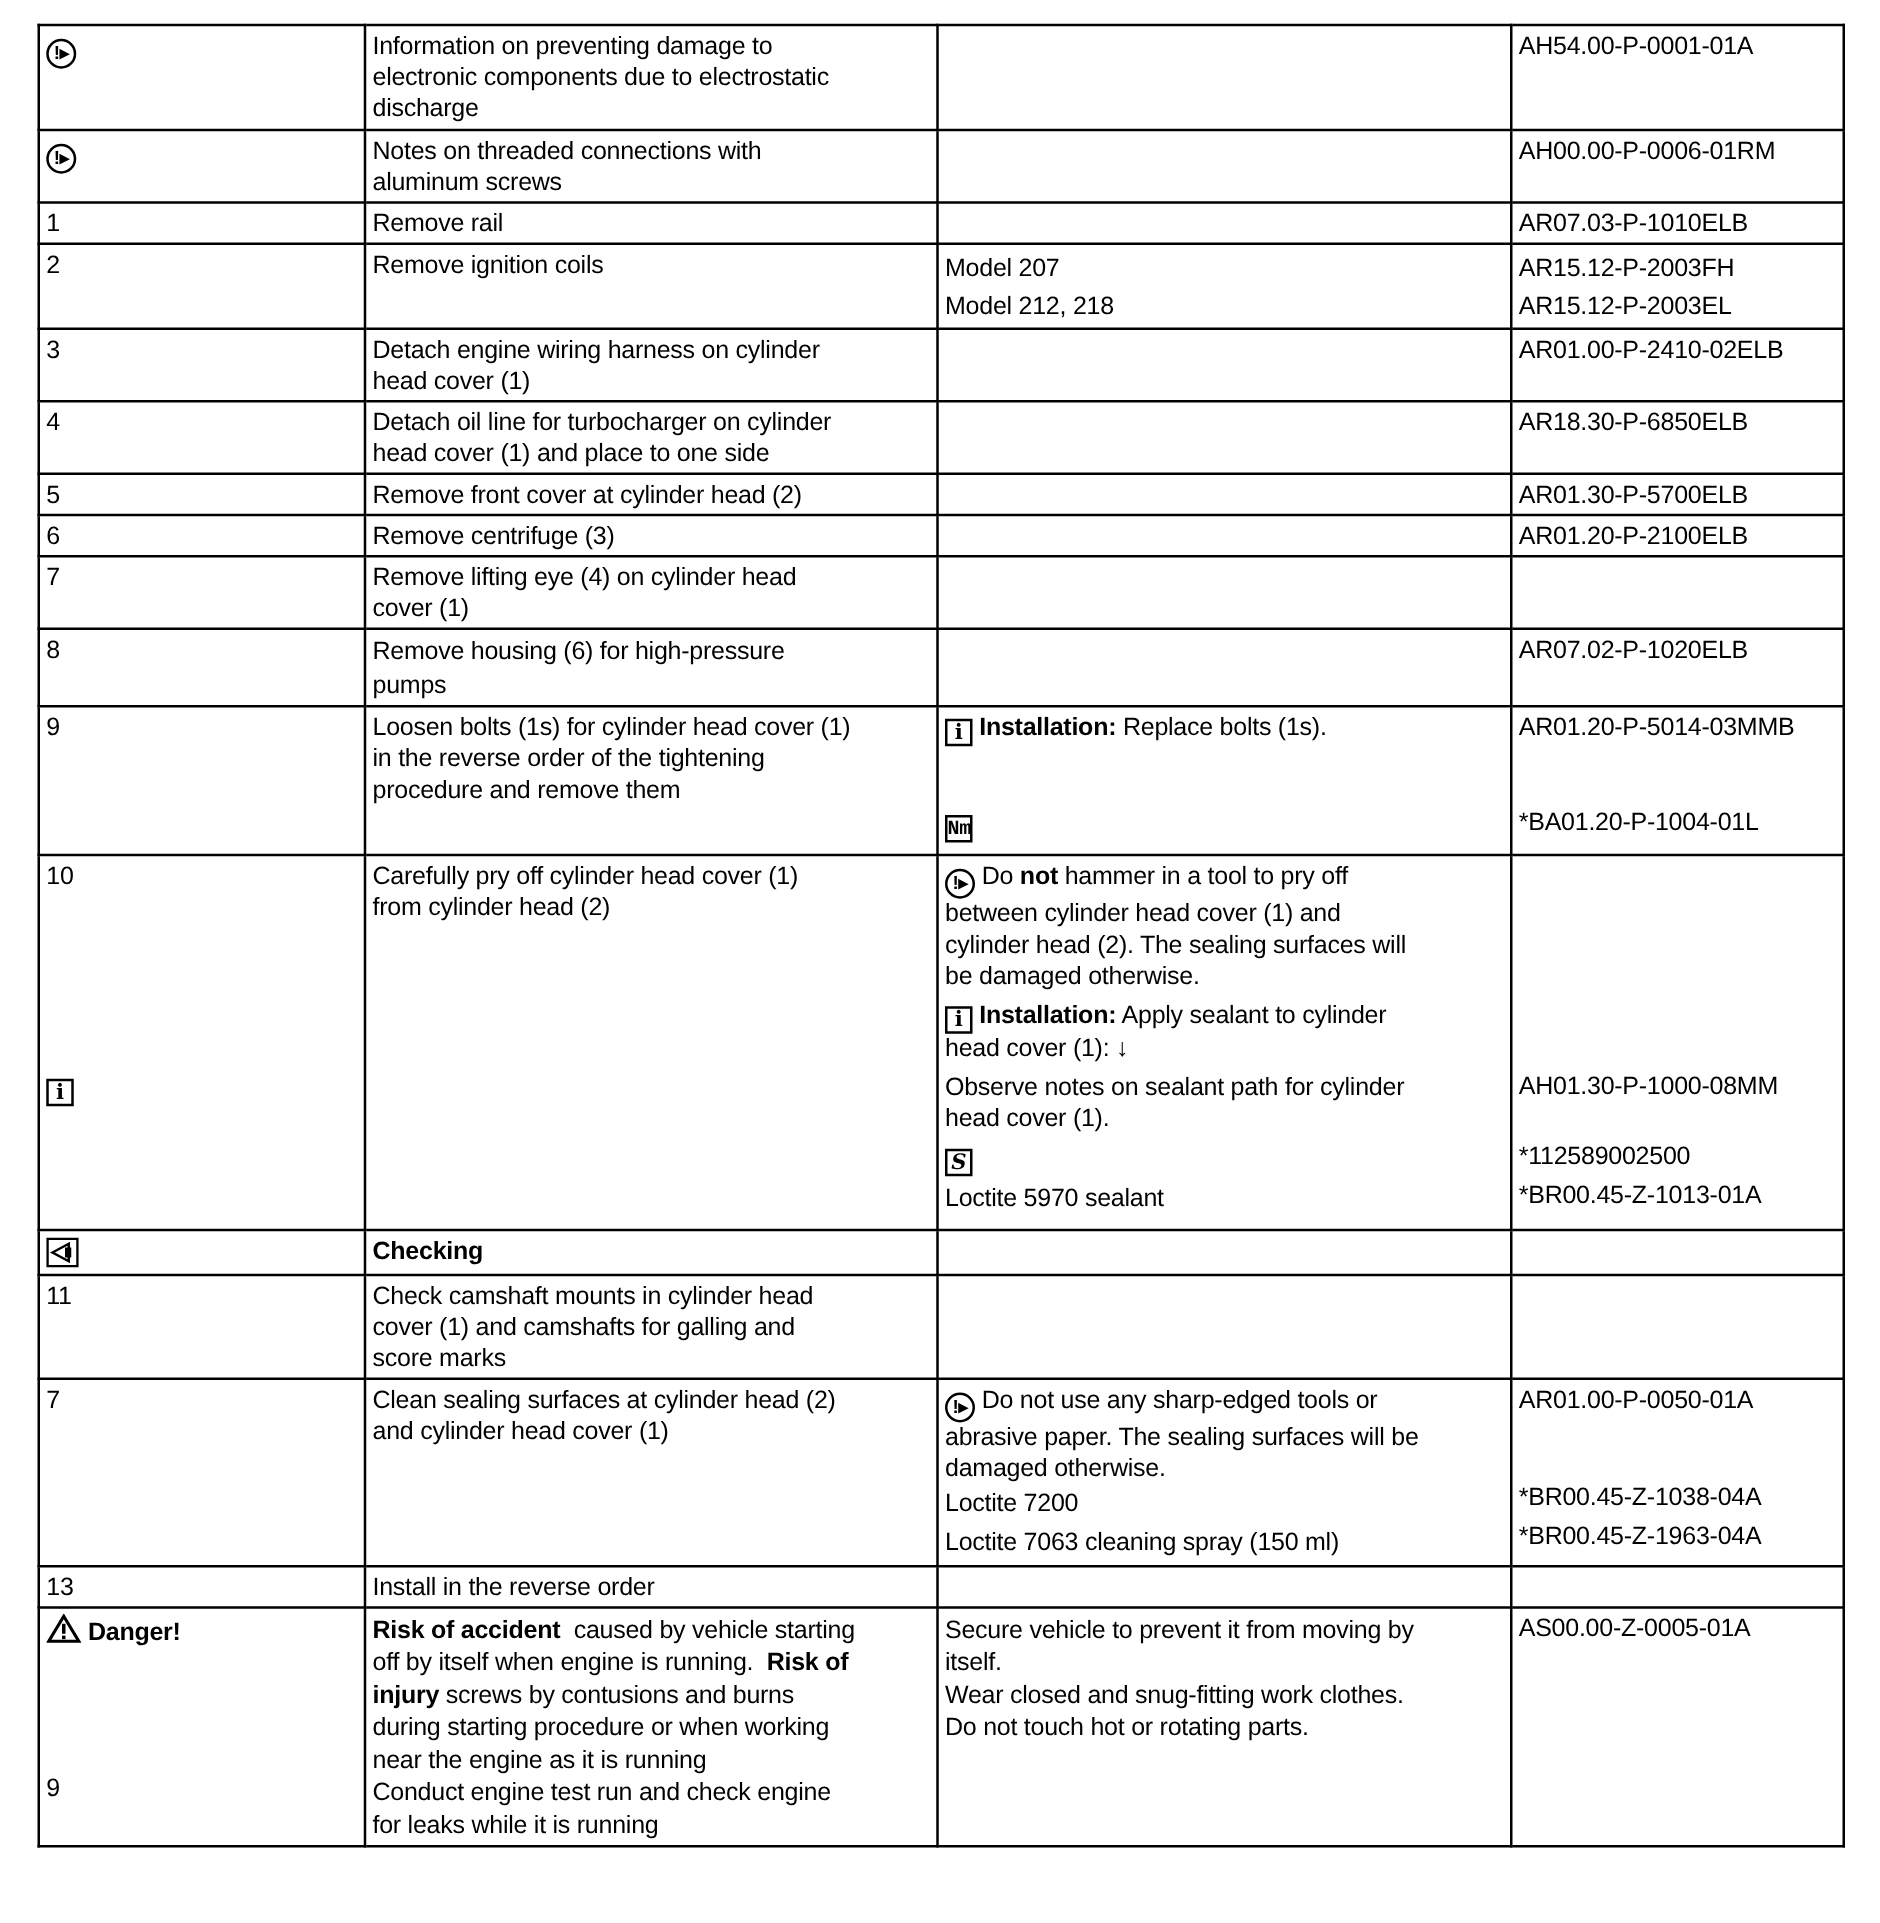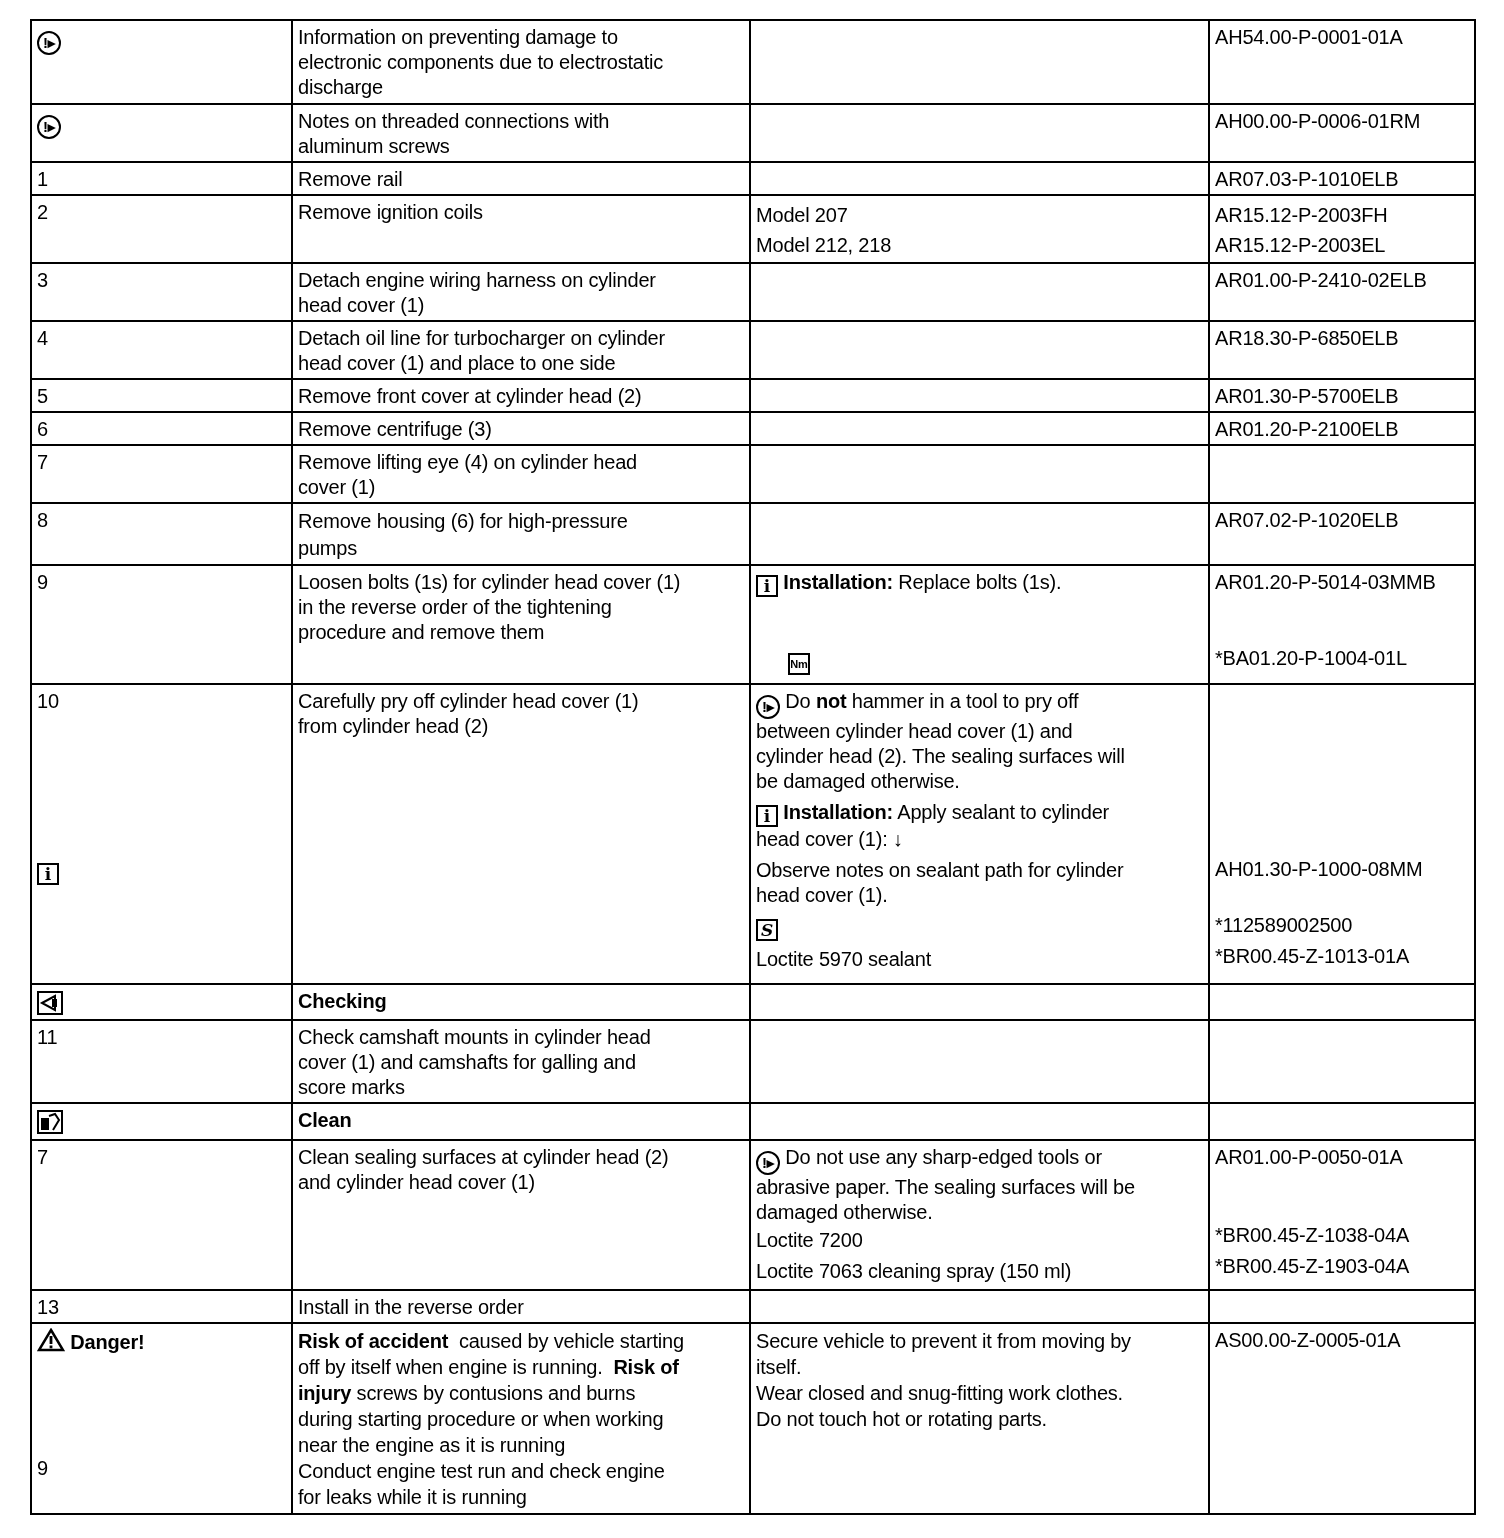--- a/index.html
+++ b/index.html
@@ -5,21 +5,21 @@
   html, body { margin:0; padding:0; background:#fff; }
   body { width:1504px; height:1538px; position:relative; font-family:"Liberation Sans", sans-serif; color:#000; font-size:20px; }
   table { position:absolute; left:30px; top:19px; border-collapse:collapse; table-layout:fixed; width:1444px; }
   col.c1 { width:261px; } col.c2 { width:458px; } col.c3 { width:459px; } col.c4 { width:266px; }
   td { border:2px solid #000; vertical-align:top; padding:4px 5px 2px 5px; line-height:25px; font-size:20px; letter-spacing:-0.2px; }
   .b { font-weight:bold; }
   .line { display:block; }
   .gap { display:block; height:6px; }
   .ico { display:inline-block; vertical-align:middle; }
   .boxico { display:inline-block; width:22px; height:22px; border:2px solid #000; box-sizing:border-box; font-family:"DejaVu Serif", serif; font-weight:bold; font-size:17px; line-height:18px; text-align:center; vertical-align:-3px; }
-  .nm { font-size:11px; font-family:Liberation Sans, sans-serif; line-height:18px;margin-left:32px; }
+  .nm { font-size:16px; font-family:Liberation Mono, monospace; line-height:18px; }
   .circ { display:inline-block; width:24px; height:24px; border:2px solid #000; border-radius:50%; box-sizing:border-box; text-align:center; font-weight:bold; font-size:15px; line-height:20px; vertical-align:-4px; }
 </style>
 </head>
 <body>
 
 <table>
   <colgroup>
       <col class="c1">
       <col class="c2">
       <col class="c3">
@@ -203,53 +203,41 @@
     <td>11</td>
     <td>
       <span class="line">Check camshaft mounts in cylinder head</span>
       <span class="line">cover (1) and camshafts for galling and</span>
       <span class="line">score marks</span>
     </td>
     <td></td>
     <td></td>
   </tr>
 
-  <tr style="height:37px">
-    <td>
-      <svg class="ico" width="26" height="24" viewBox="0 0 26 24">
-            <rect x="1" y="1" width="24" height="22" fill="none" stroke="#000" stroke-width="2"></rect>
-            <path d="M4 8h8v12H4z" fill="#000"></path>
-            <path d="M12 6l6-2 4 6-6 10" fill="none" stroke="#000" stroke-width="2"></path>
-          </svg>
-    </td>
-    <td class="b">Clean</td>
-    <td></td>
-    <td></td>
-  </tr>
 
   <tr style="height:150px">
     <td>7</td>
     <td>
       <span class="line">Clean sealing surfaces at cylinder head (2)</span>
       <span class="line">and cylinder head cover (1)</span>
     </td>
     <td>
       <span class="line">
         <span class="circ">!▸</span>
         <span>Do not use any sharp-edged tools or</span>
       </span>
       <span class="line">abrasive paper. The sealing surfaces will be</span>
       <span class="line">damaged otherwise.</span>
       <span class="line" style="line-height:31px">Loctite 7200</span>
       <span class="line" style="line-height:31px">Loctite 7063 cleaning spray (150 ml)</span>
     </td>
     <td>
       <span class="line" style="height:75px">AR01.00-P-0050-01A</span>
       <span class="line" style="line-height:31px">*BR00.45-Z-1038-04A</span>
-      <span class="line" style="line-height:31px">*BR00.45-Z-1903-04A</span>
+      <span class="line" style="line-height:31px">*BR00.45-Z-1963-04A</span>
     </td>
   </tr>
 
   <tr style="height:31px">
     <td>13</td>
     <td>Install in the reverse order</td>
     <td></td>
     <td></td>
   </tr>
 

